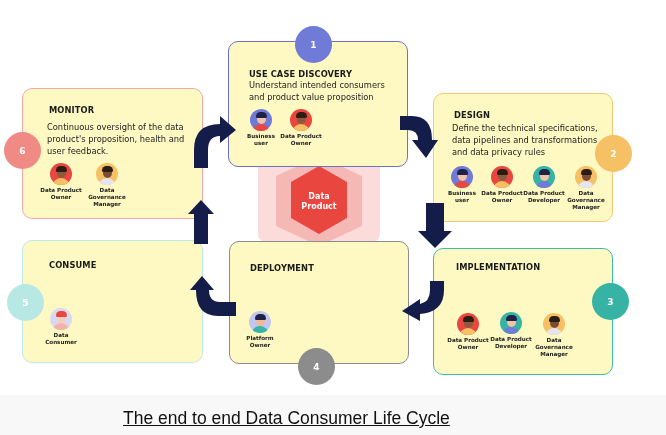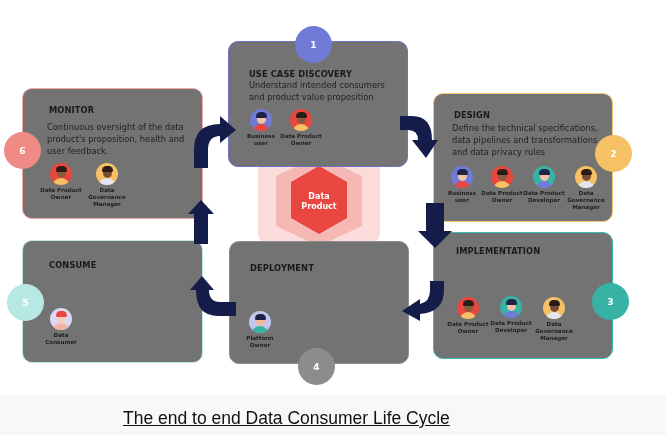--- a/index.html
+++ b/index.html
@@ -1,19 +1,19 @@
 <!DOCTYPE html>
 <html><head>
 <meta charset="utf-8">
 <style>
   html, body { margin:0; padding:0; }
   body { width:666px; height:435px; background:#ffffff; position:relative; overflow:hidden;
          font-family:"DejaVu Sans", sans-serif; color:#1a1a1a; }
   .stage { position:absolute; left:0; top:0; width:666px; height:395px; }
-  .box { position:absolute; background:#737373; border:1.6px solid #999; border-radius:10px; box-sizing:border-box; }
+  .box { position:absolute; background:#fef9c3; border:1.6px solid #999; border-radius:10px; box-sizing:border-box; }
   .box .title { position:absolute; font-weight:bold; font-size:8.3px; letter-spacing:0.1px; }
   .box .desc { position:absolute; font-size:8.3px; line-height:12px; color:#222; }
   .num { position:absolute; width:37px; height:37px; border-radius:50%; color:#fff; font-weight:bold;
          font-size:9px; display:flex; align-items:center; justify-content:center; }
   .persona { position:absolute; width:44px; text-align:center; }
   .persona .av { width:22px; height:22px; border-radius:50%; margin:0 auto; position:relative; overflow:hidden; }
   .persona .lbl { font-size:5.6px; font-weight:bold; line-height:7px; margin-top:2px; color:#222; }
   .av .head { position:absolute; left:6.5px; top:5px; width:9px; height:10px; border-radius:50%; }
   .av .hair { position:absolute; left:5.5px; top:2.5px; width:11px; height:6px; border-radius:6px 6px 2px 2px; }
   .av .body { position:absolute; left:2px; top:15px; width:18px; height:12px; border-radius:9px 9px 0 0; }
@@ -139,21 +139,21 @@
       <div class="av" style="background:#c3c6ef;">
         <div class="body" style="background:#36b3a5;"></div>
           <div class="head" style="background:#f0b999;"></div>
           <div class="hair" style="background:#1f2247;"></div>
       </div>
       <div class="lbl"><span>Platform</span><br><span>Owner</span></div>
     </div>
   </div>
   <div class="num" style="left:298px; top:348px; background:#8c8c8c;">4</div>
 
-  <div class="box" id="box3" style="left:433px; top:232px; width:180px; height:127px; border-color:#3dbcab;">
+  <div class="box" id="box3" style="left:433px; top:248px; width:180px; height:127px; border-color:#3dbcab;">
     <div class="title" style="left:22px; top:13px;">IMPLEMENTATION</div>
     <div class="persona" style="left:12px; top:64px;">
       <div class="av" style="background:#e8463f;">
         <div class="body" style="background:#f6c064;"></div>
           <div class="head" style="background:#8a5a3c;"></div>
           <div class="hair" style="background:#2b1d14;"></div>
       </div>
       <div class="lbl"><span>Data Product</span><br><span>Owner</span></div>
     </div>
     <div class="persona" style="left:55px; top:63px;">

